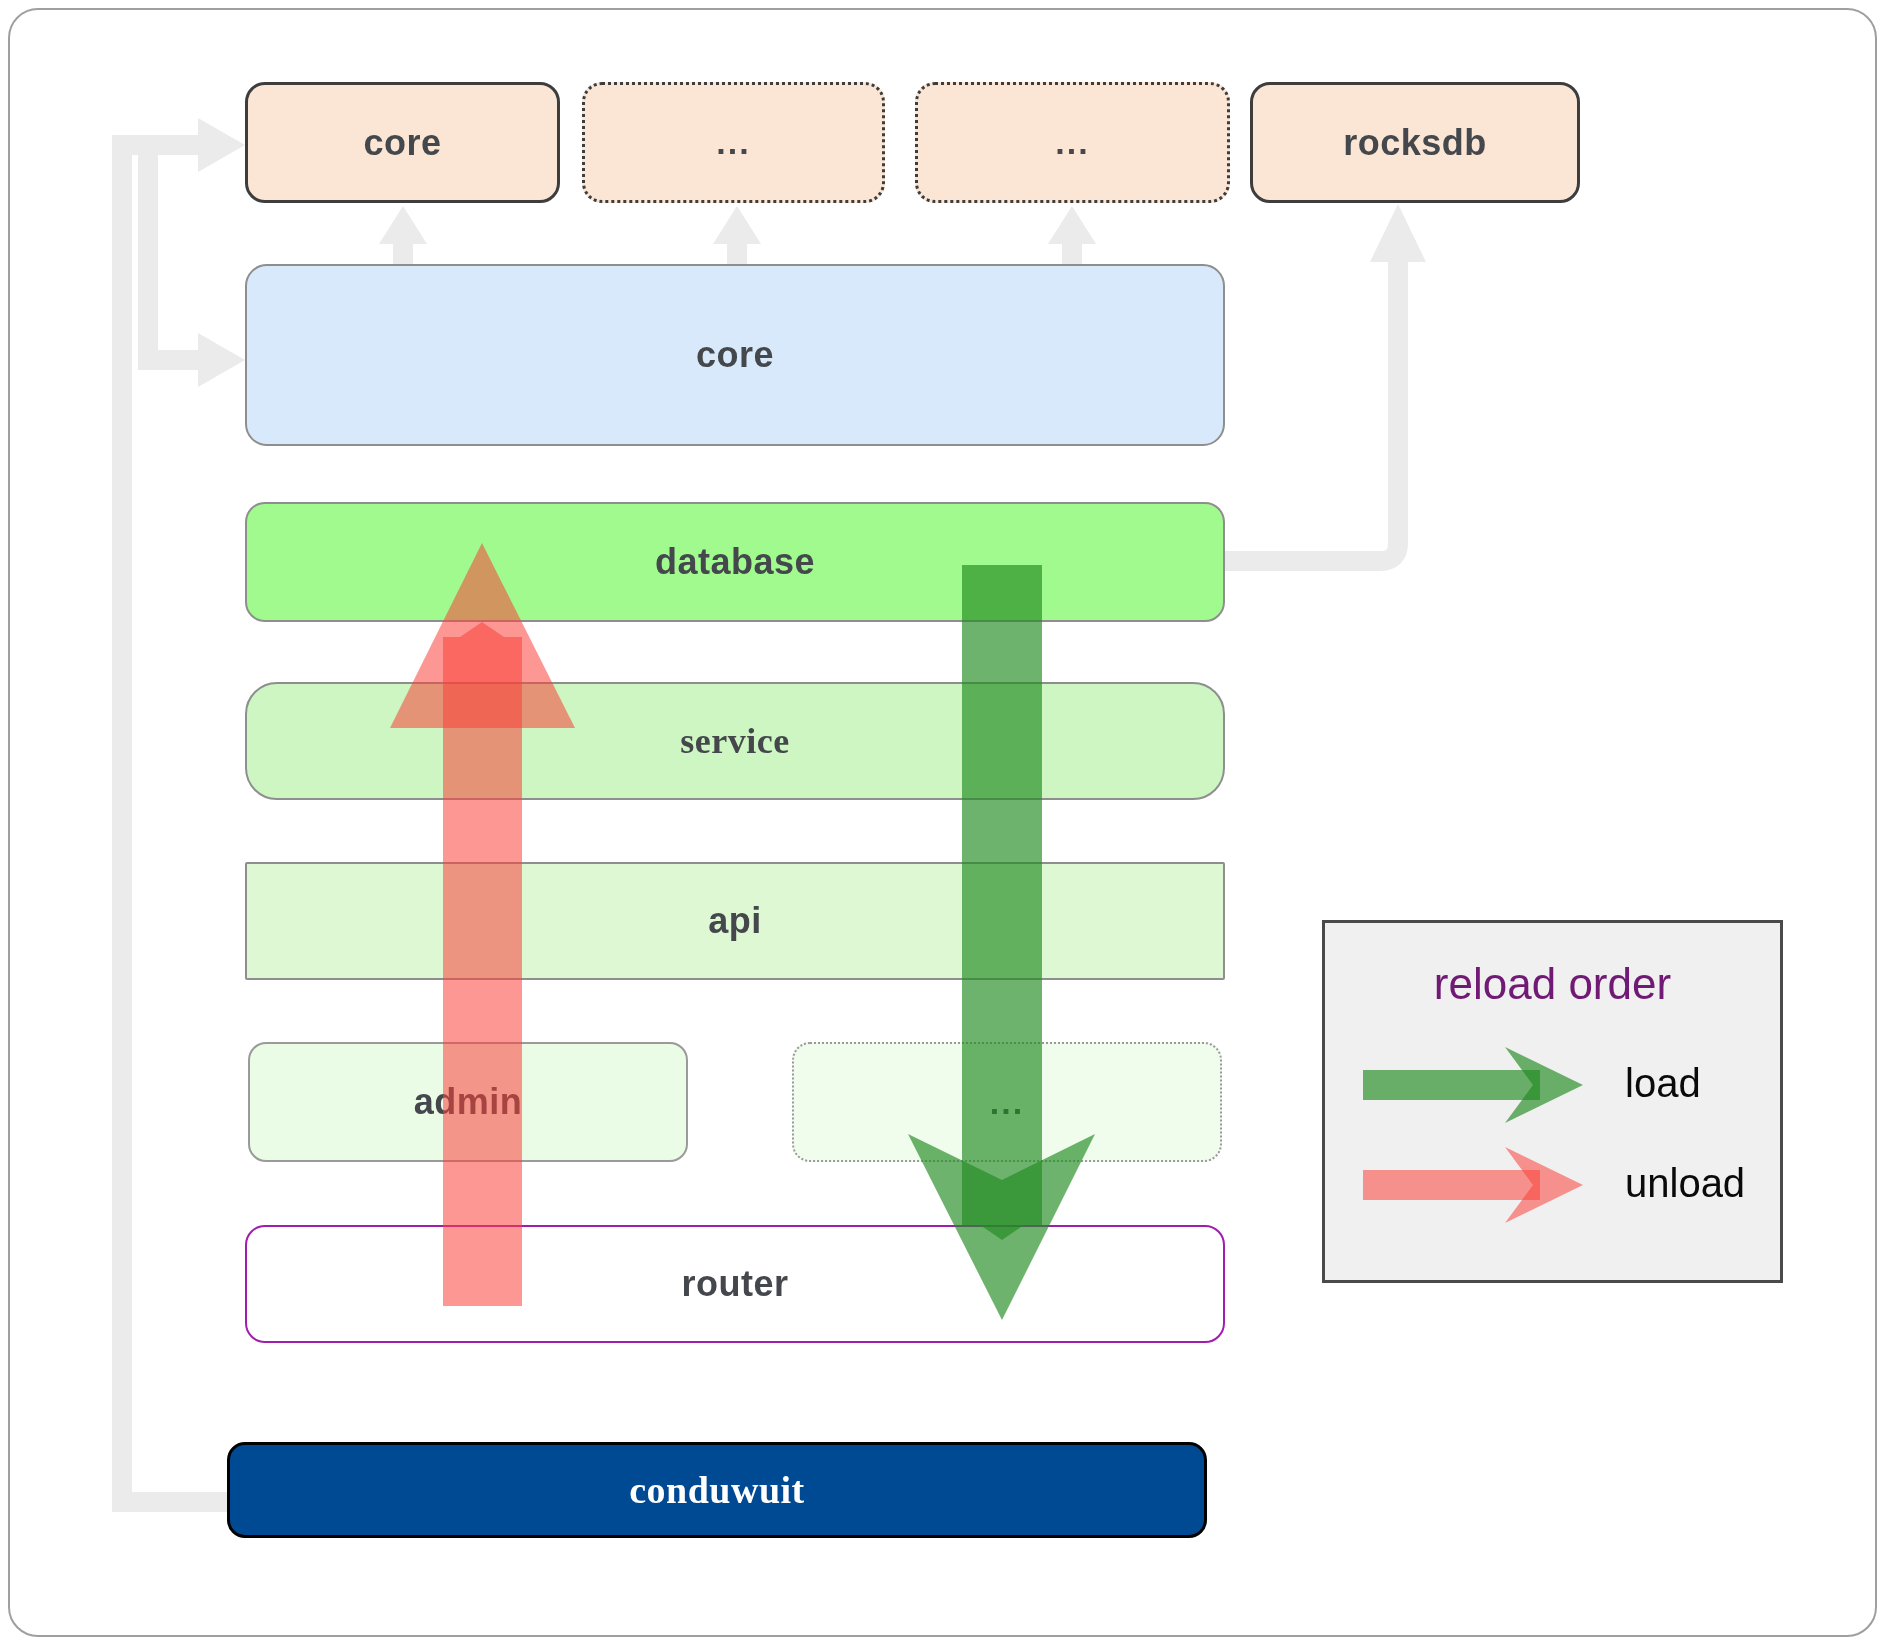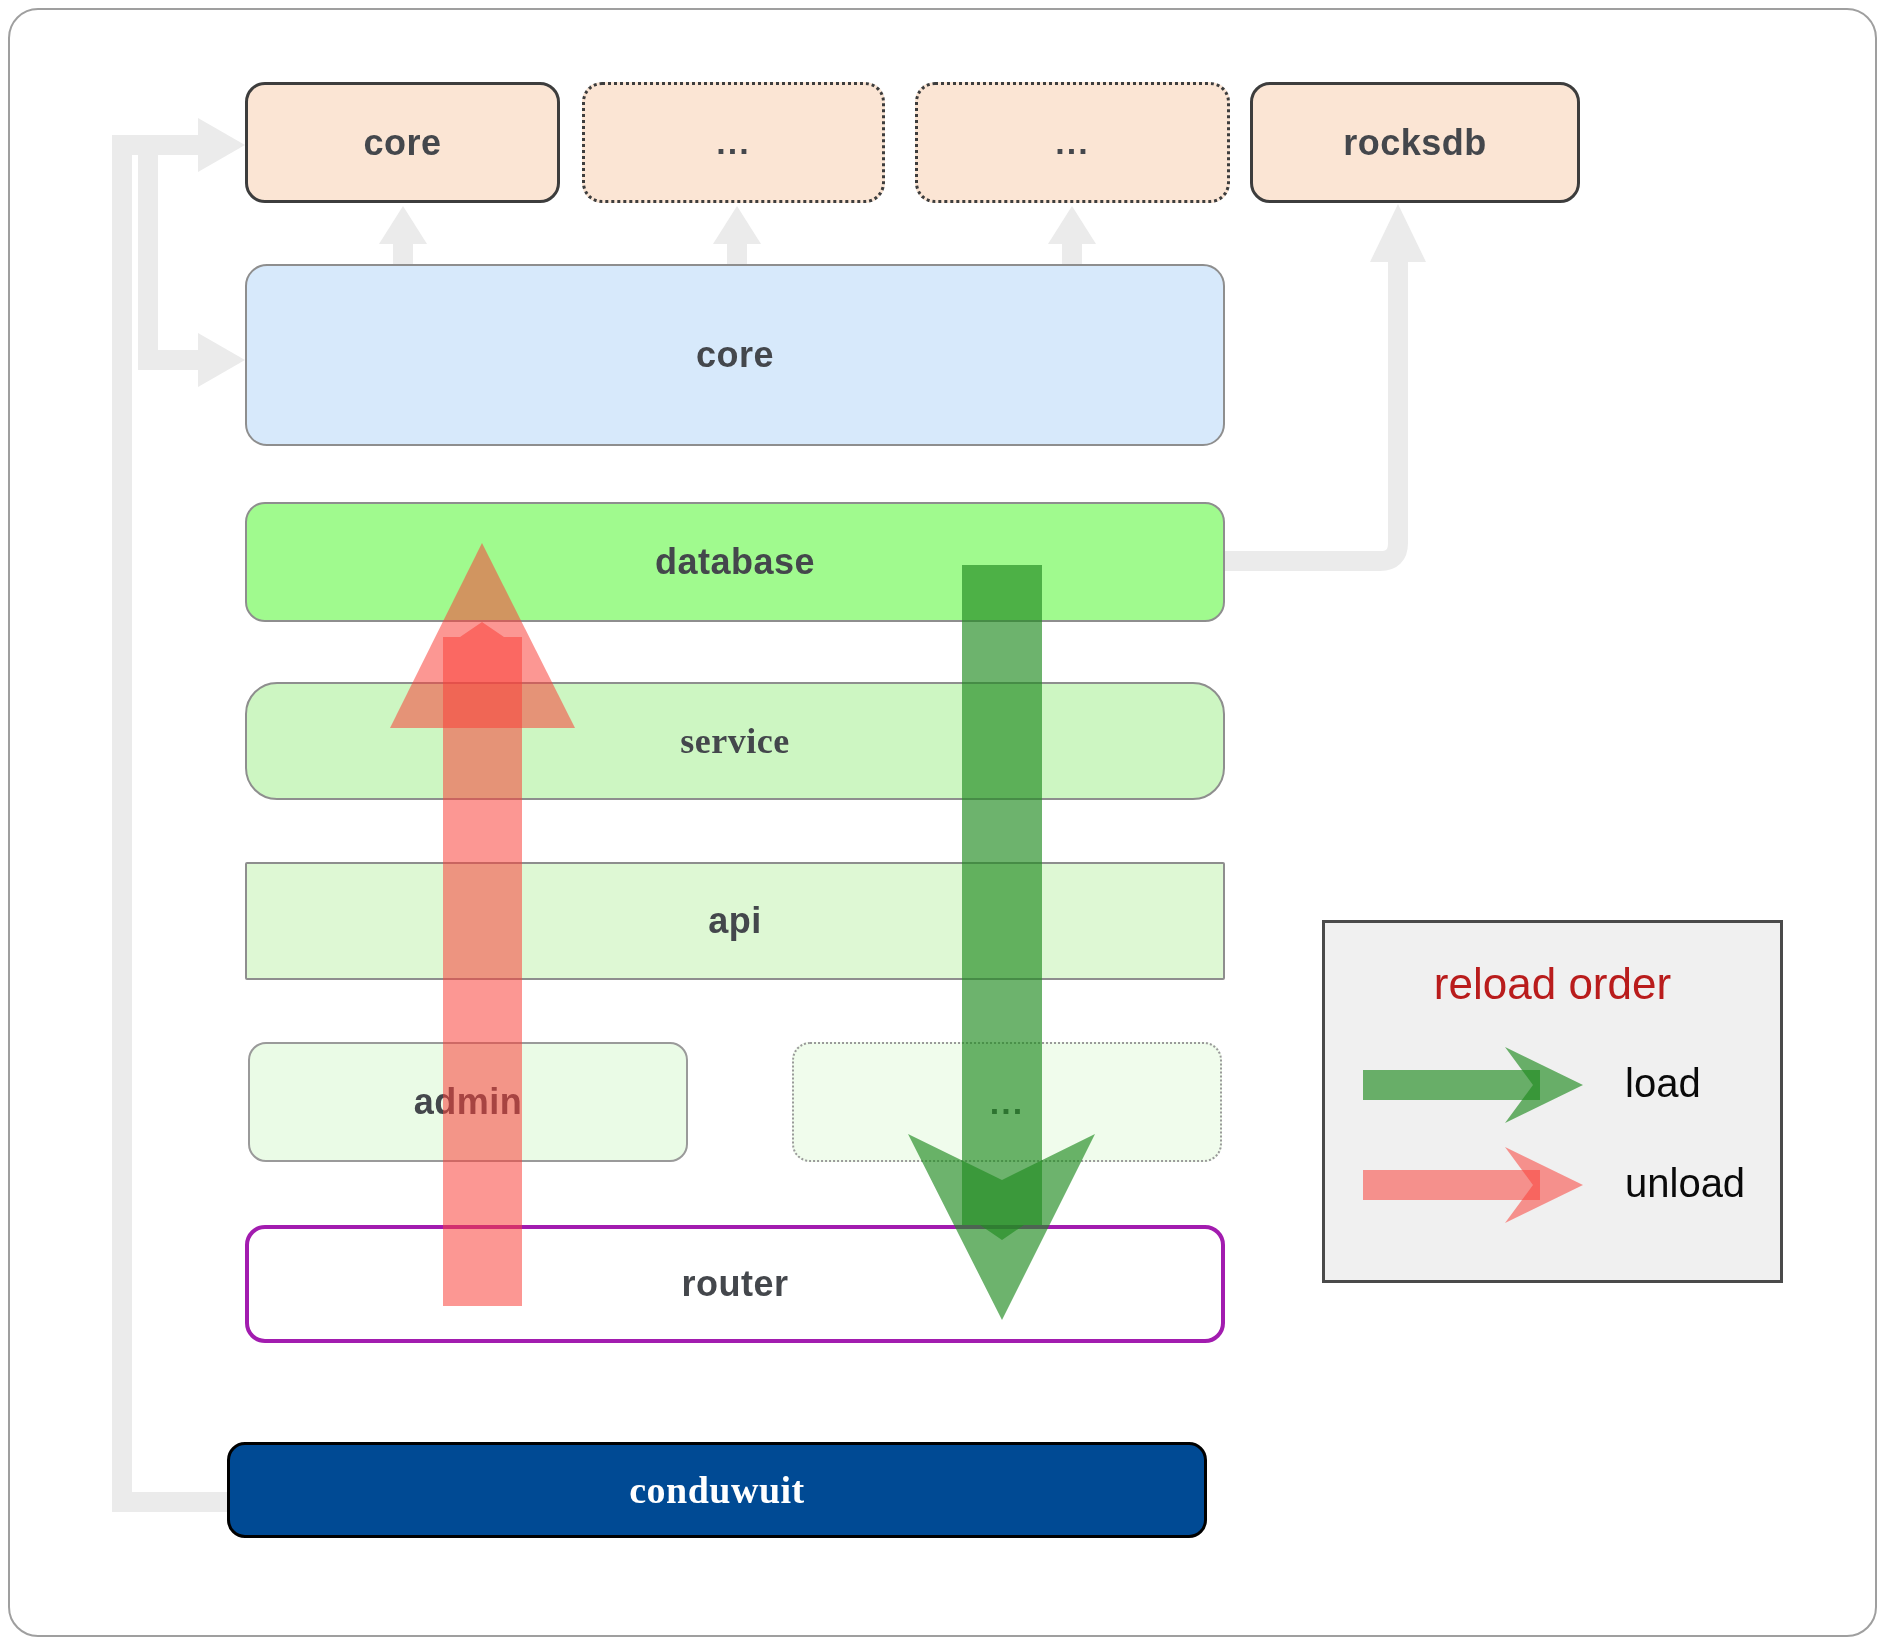--- a/index.html
+++ b/index.html
@@ -20,31 +20,31 @@
     font-size:36px;font-weight:600;color:#44474c;letter-spacing:0.5px;
   }
   .node.peach{background:#fbe5d4;border:3px solid #3d3d3d;border-radius:20px;}
   .node.peach.dotted{border:3px dotted #3d3d3d;}
   .node.core{background:#d7e9fb;border:2px solid #8e8e8e;border-radius:22px;}
   .node.database{background:#a0fa8e;border:2px solid #8e8e8e;border-radius:20px;}
   .node.service{background:#cdf6c2;border:2px solid #8e8e8e;border-radius:32px;font-family:Liberation Serif, serif;}
   .node.api{background:#def8d4;border:2px solid #8e8e8e;border-radius:2px;}
   .node.admin{background:#eafbe6;border:2px solid #9a9a9a;border-radius:18px;}
   .node.faint-dotted{background:#f0fcec;border:2px dotted #9a9a9a;border-radius:18px;}
-  .node.router{background:#ffffff;border:4px solid #a21caf;border-radius:20px;}
+  .node.router{background:#ffffff;border:2px solid #a21caf;border-radius:20px;}
   .node.app{background:#004a94;border:3px solid #000000;border-radius:18px;
     color:#ffffff;font-weight:700;font-size:38px;}
   .ellipsis-label{font-weight:700;font-size:34px;letter-spacing:2px;}
   #legend{
     position:absolute;left:1322px;top:920px;width:461px;height:363px;
     background:#f0f0f0;border:3px solid #4a4a4a;box-sizing:border-box;z-index:2;
   }
   #legend .legend-title{
     position:absolute;left:0;top:36px;width:100%;text-align:center;
-    font-size:44px;font-weight:500;color:#b91c1c;
+    font-size:44px;font-weight:500;color:#701a75;
   }
   .legend-row-label{
     position:absolute;font-size:40px;color:#0a0a0a;font-weight:500;
   }
   .legend-arrow{position:absolute;width:225px;height:80px;}
 </style>
 </head>
 <body>
 
 <div id="canvas">

